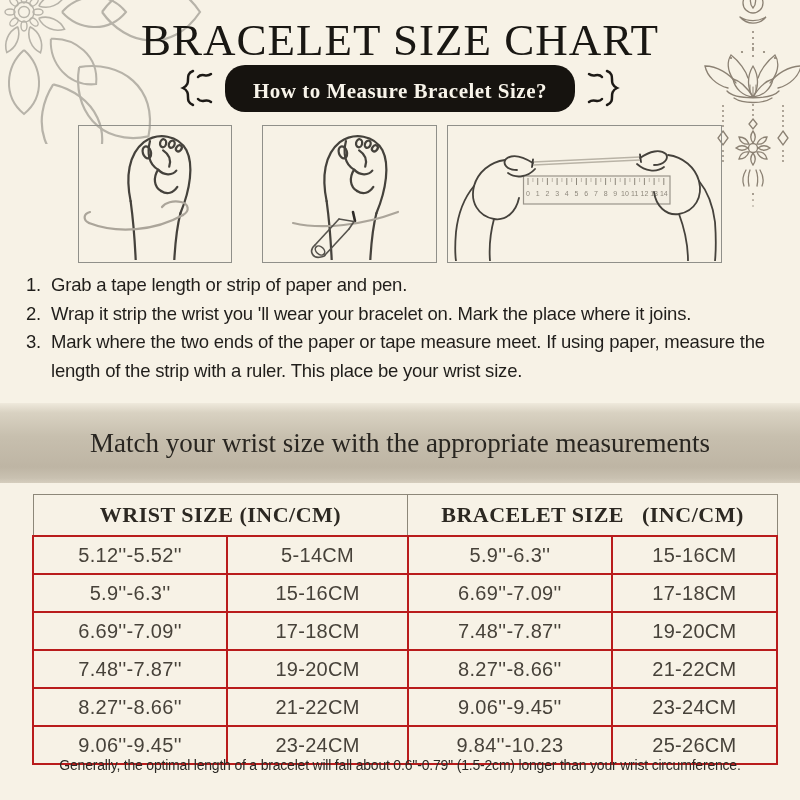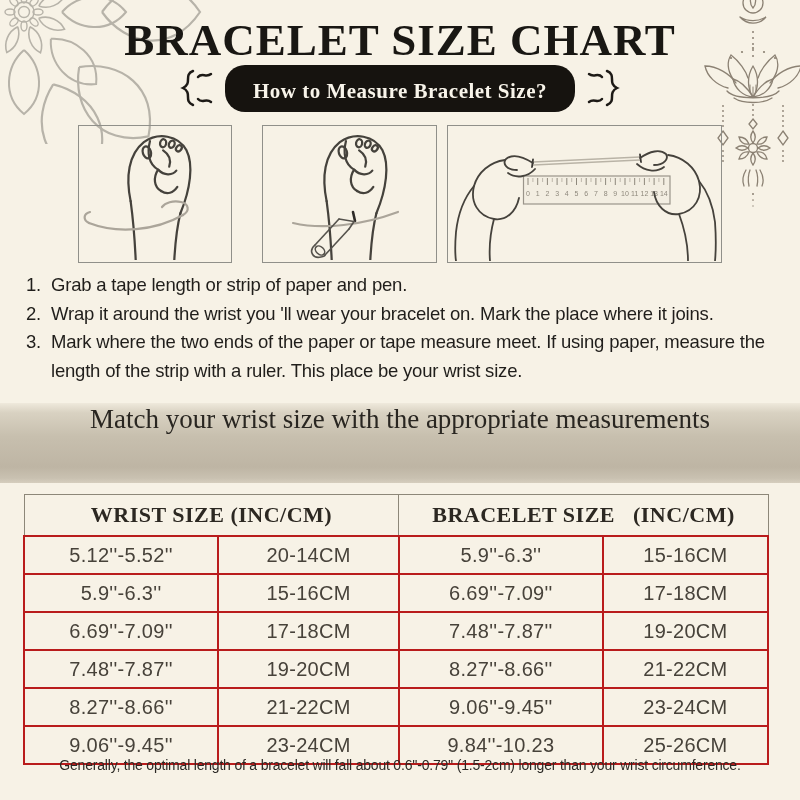--- a/index.html
+++ b/index.html
@@ -5,21 +5,21 @@
   html,body{margin:0;padding:0;background:#e8e4d8;}
   #canvas{
     position:relative;width:800px;height:800px;margin:0 auto;
     background:#f7f2e6;overflow:hidden;
     font-family:"Liberation Sans",sans-serif;color:#23211d;
   }
   svg{display:block;}
   .orn{position:absolute;pointer-events:none;}
   .title{
     position:absolute;top:14px;left:0;width:100%;text-align:center;
-    font-family:"Liberation Serif",serif;font-weight:700;font-size:45px;
+    font-family:"Liberation Serif",serif;font-weight:400;font-size:45px;
     letter-spacing:1px;color:#191713;white-space:nowrap;
   }
   .badge-row{
     position:absolute;top:68px;left:0;width:100%;height:40px;
     display:flex;justify-content:center;align-items:center;gap:9px;
   }
   .pill{
     background:#16130f;color:#f8f4ea;border-radius:20px;
     font-family:"Liberation Serif",serif;font-weight:700;font-size:21px;
     letter-spacing:.5px;padding:14px 28px 8px;white-space:nowrap;
@@ -31,25 +31,25 @@
   .steps{
     position:absolute;left:26px;top:271px;width:760px;
     font-size:18.5px;line-height:28.5px;letter-spacing:-.2px;color:#201e1b;
   }
   .step{display:flex;}
   .step-num{flex:0 0 25px;}
   .step-text{flex:1;}
   .banner{
     position:absolute;left:0;top:403px;width:800px;height:80px;
     background:linear-gradient(180deg,#efe9dc 0%,#d9d2c2 12%,#c7bfae 42%,#beb5a4 80%,#c9c1b1 94%,#d6cebe 100%);
-    display:flex;flex-direction:row;justify-content:center;text-align:center;
+    display:flex;flex-direction:column;justify-content:center;text-align:center;
     font-family:"Liberation Serif",serif;font-size:27px;line-height:33px;color:#292621;
   }
   table.size-table{
-    position:absolute;left:23px;top:494px;width:746px;
+    position:absolute;left:32px;top:494px;width:746px;
     border-collapse:collapse;table-layout:fixed;background:#f7f2e6;border-radius:14px;
   }
   .size-table th{
     border:1px solid #8d8779;height:40px;padding:0;text-align:center;
     font-family:"Liberation Serif",serif;font-weight:700;font-size:22px;
     color:#2c2822;white-space:pre;letter-spacing:.5px;
   }
   .size-table td{
     border:2px solid #b91c1c;height:36px;padding:0;text-align:center;
     font-size:20px;color:#47423a;letter-spacing:.3px;
@@ -317,21 +317,21 @@
     </svg>
   </div>
 
   <div class="steps">
     <div class="step">
       <span class="step-num">1.</span>
       <span class="step-text">Grab a tape length or strip of paper and pen.</span>
     </div>
     <div class="step">
       <span class="step-num">2.</span>
-      <span class="step-text">Wrap it around the wrist you 'll wear your bracelet on. Mark the place where it joins.</span>
+      <span class="step-text">Wrap it strip the wrist you 'll wear your bracelet on. Mark the place where it joins.</span>
     </div>
     <div class="step">
       <span class="step-num">3.</span>
       <span class="step-text">Mark where the two ends of the paper or tape measure meet. If using paper, measure the length of the strip with a ruler. This place be your wrist size.</span>
     </div>
   </div>
 
   <div class="banner">
     <div>Match your wrist size with the appropriate measurements</div>
   </div>
@@ -345,21 +345,21 @@
     </colgroup>
     <thead>
       <tr>
         <th colspan="2">WRIST SIZE (INC/CM)</th>
         <th colspan="2">BRACELET SIZE   (INC/CM)</th>
       </tr>
     </thead>
     <tbody>
       <tr>
         <td>5.12''-5.52''</td>
-        <td>20-14CM</td>
+        <td>5-14CM</td>
         <td>5.9''-6.3''</td>
         <td>15-16CM</td>
       </tr>
       <tr>
         <td>5.9''-6.3''</td>
         <td>15-16CM</td>
         <td>6.69''-7.09''</td>
         <td>17-18CM</td>
       </tr>
       <tr>

